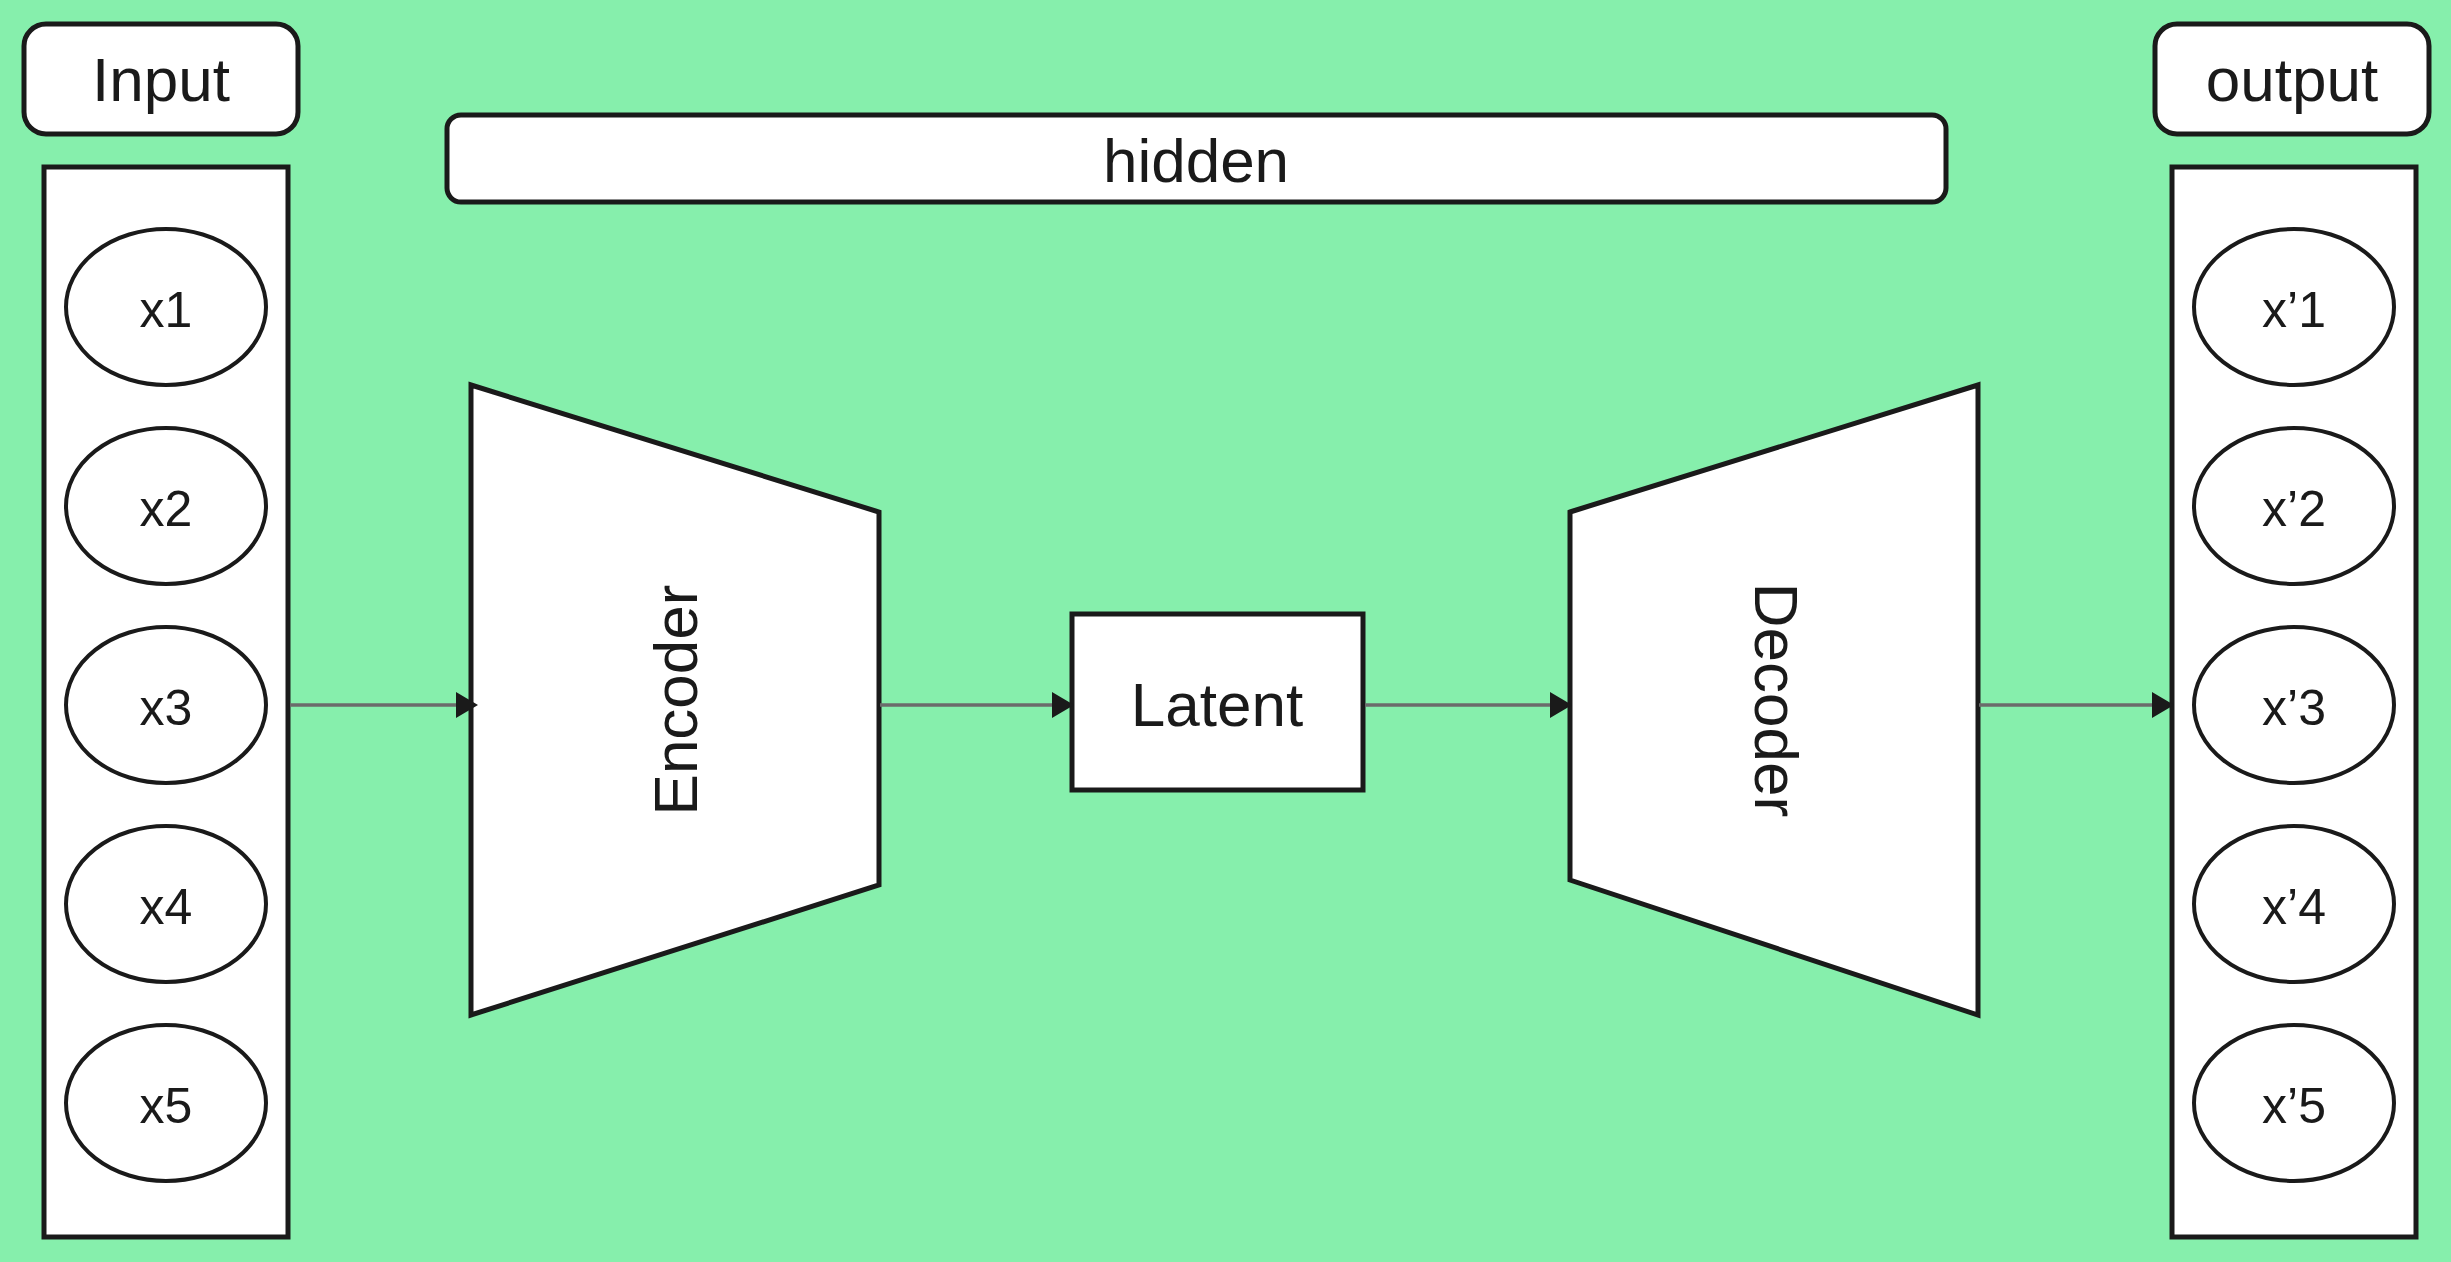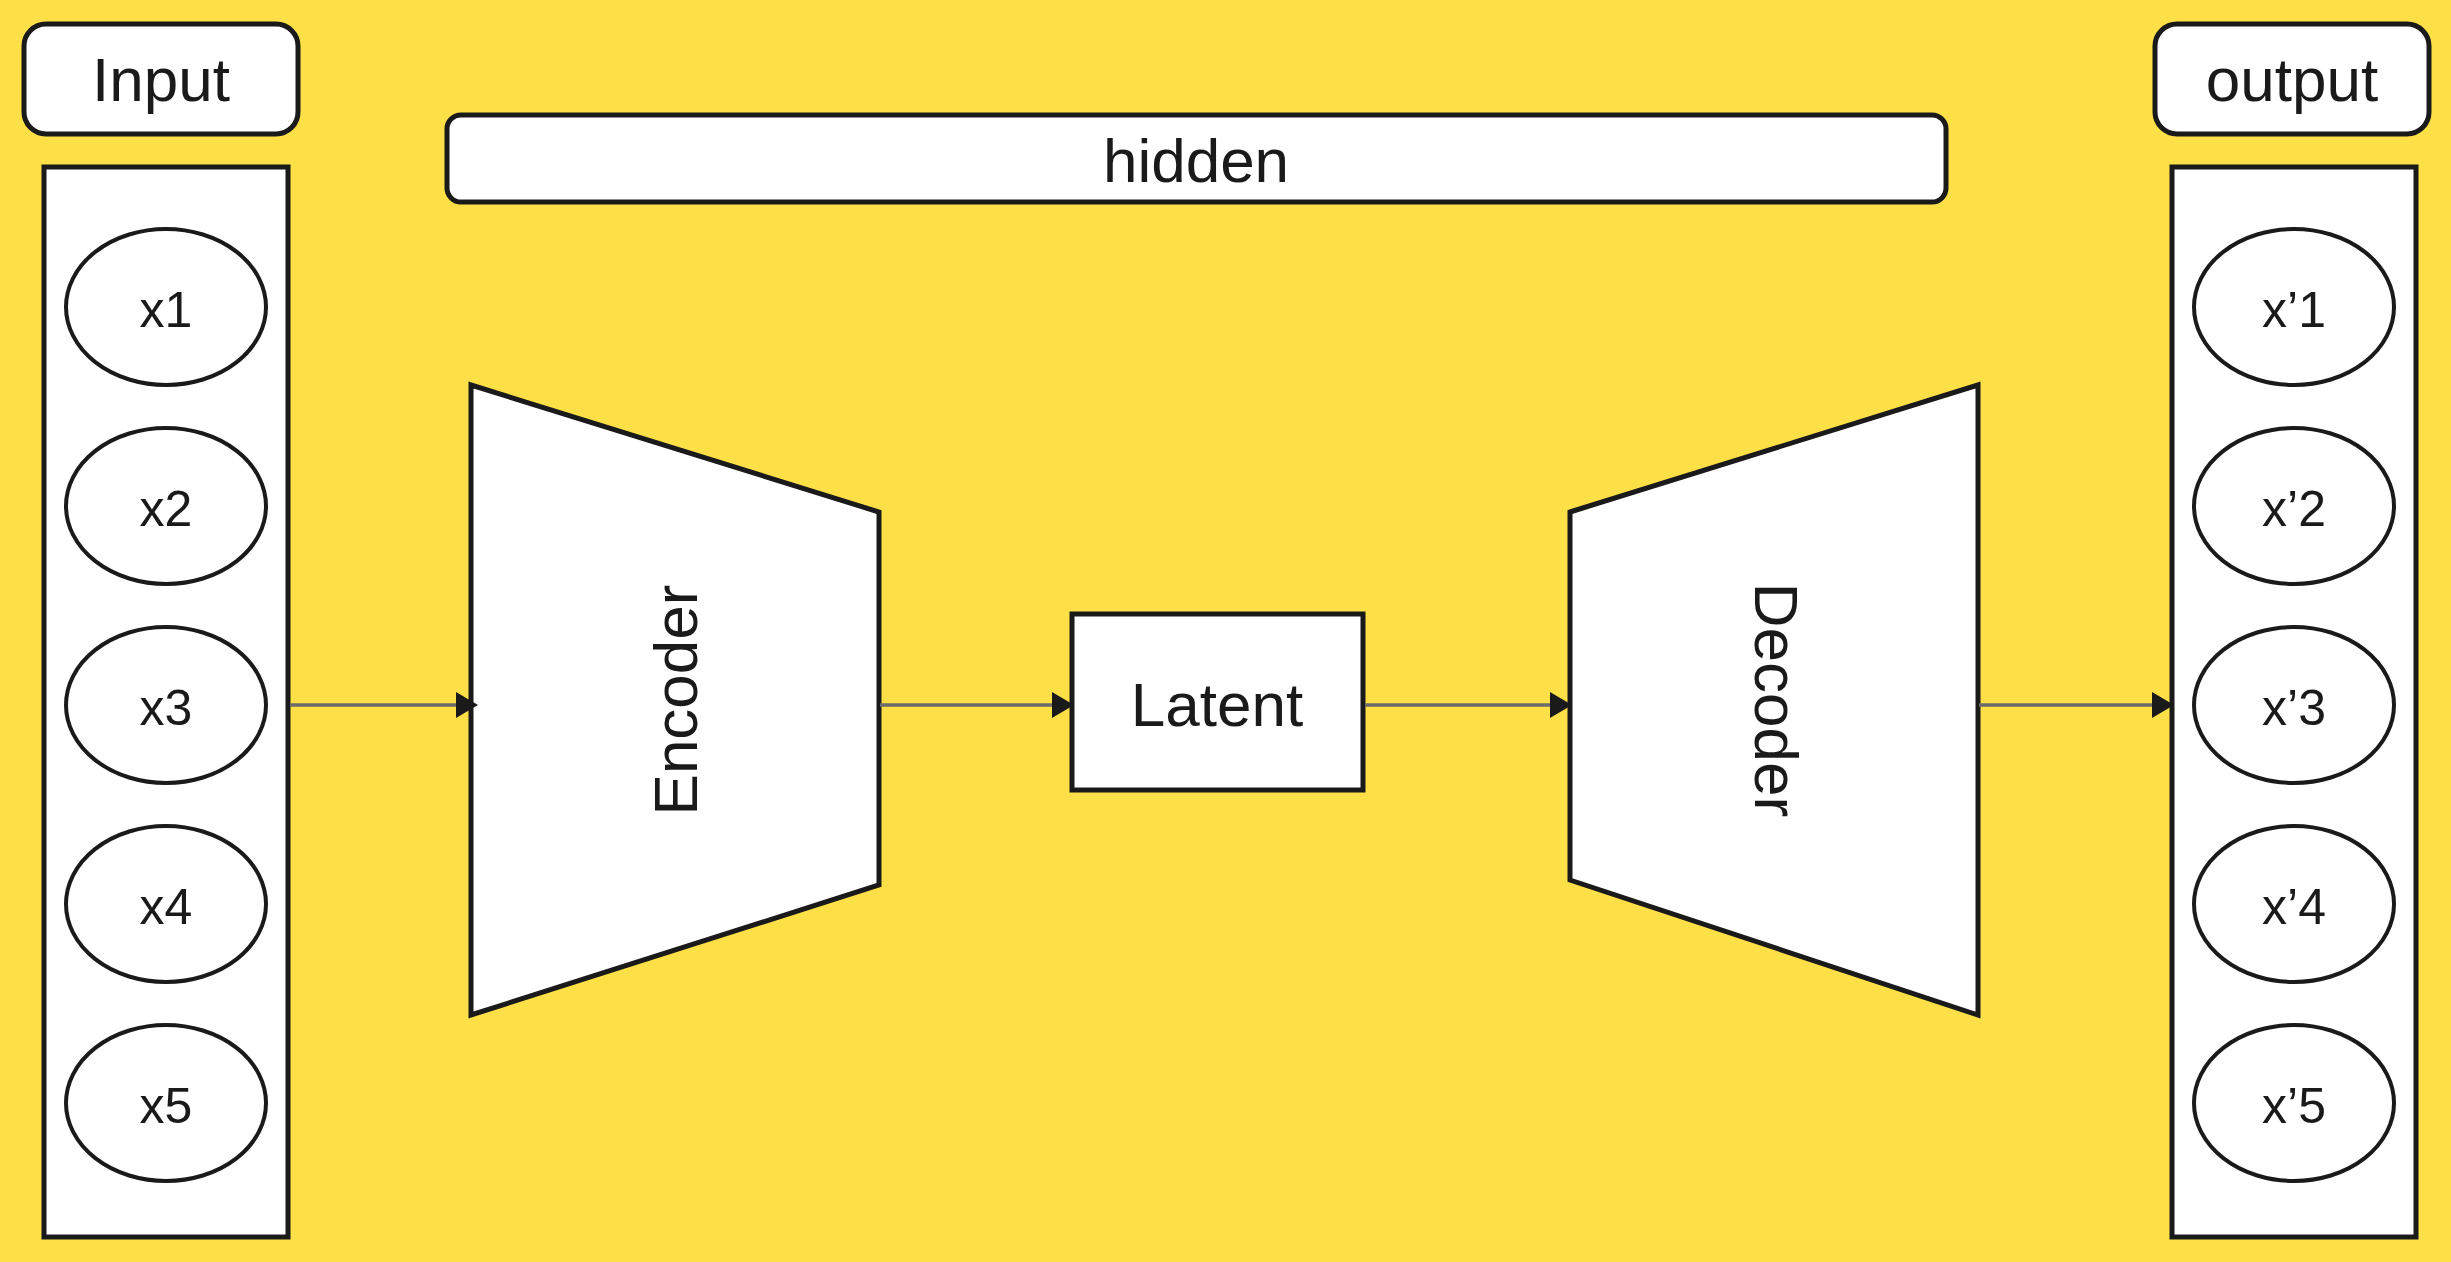--- a/index.html
+++ b/index.html
@@ -8,21 +8,21 @@
     padding: 0;
     background: #ffffff;
   }
   body {
     font-family: "Liberation Sans", sans-serif;
   }
   #canvas {
     position: relative;
     width: 2451px;
     height: 1262px;
-    background: #fde047;
+    background: #86efac;
     overflow: hidden;
   }
   svg.diagram {
     position: absolute;
     top: 0;
     left: 0;
     width: 2451px;
     height: 1262px;
   }
   .shape-fill {

